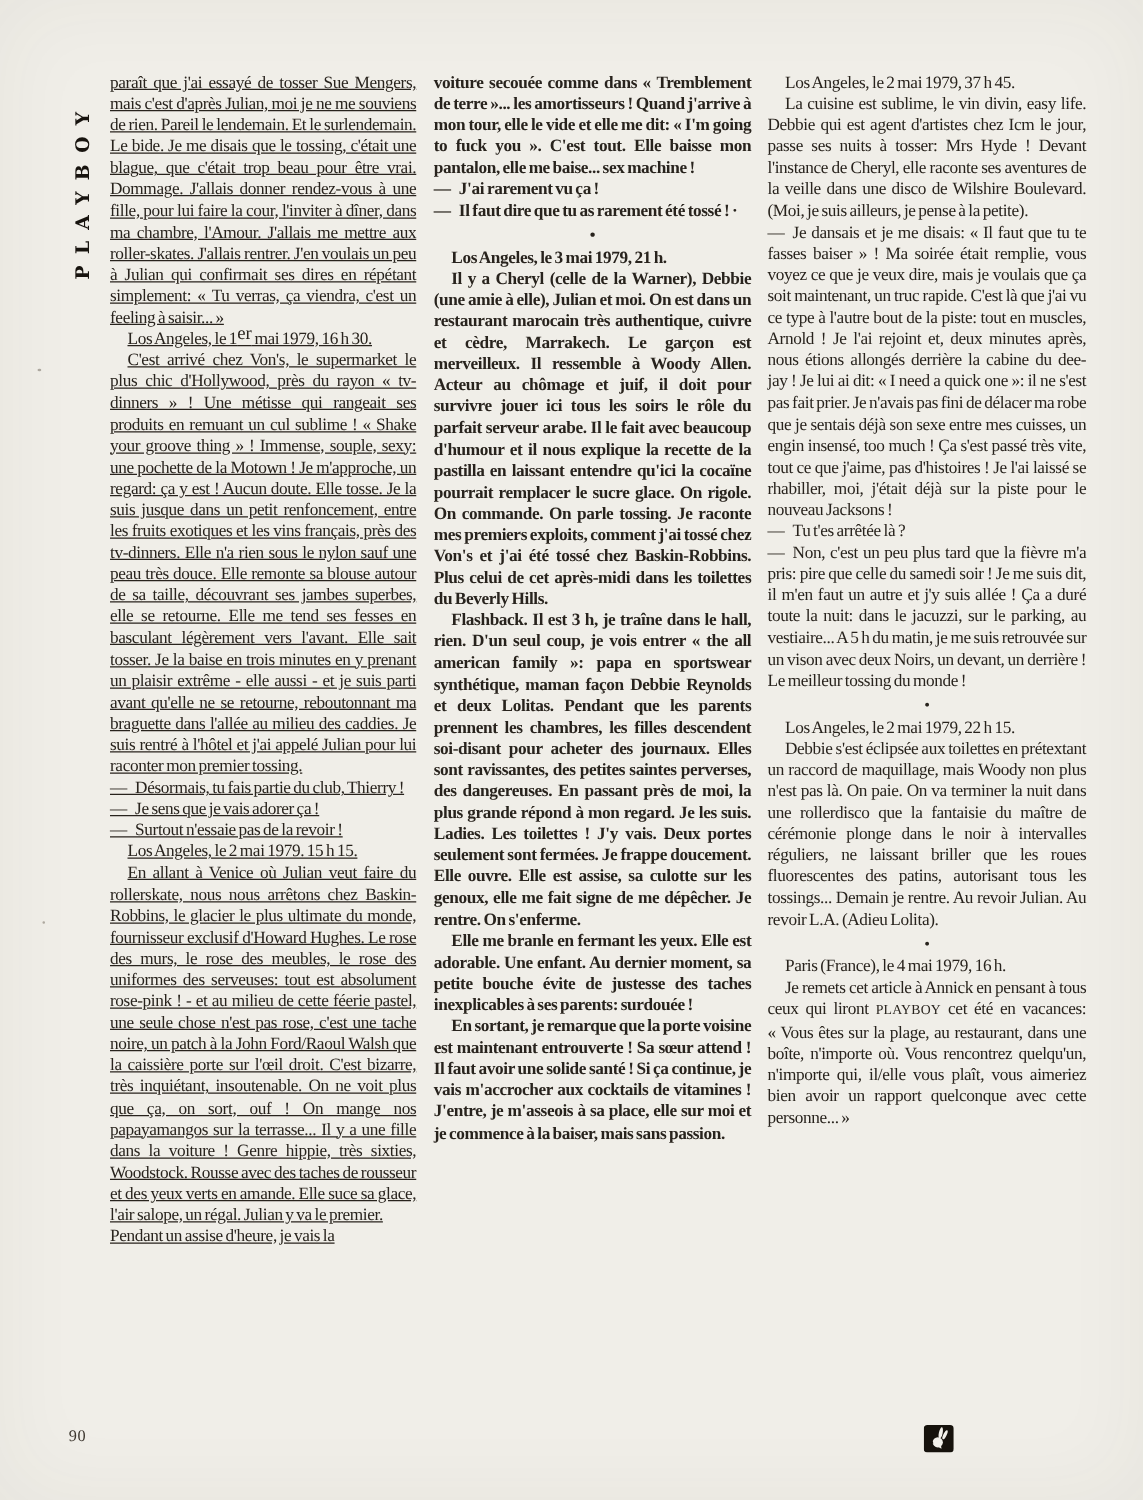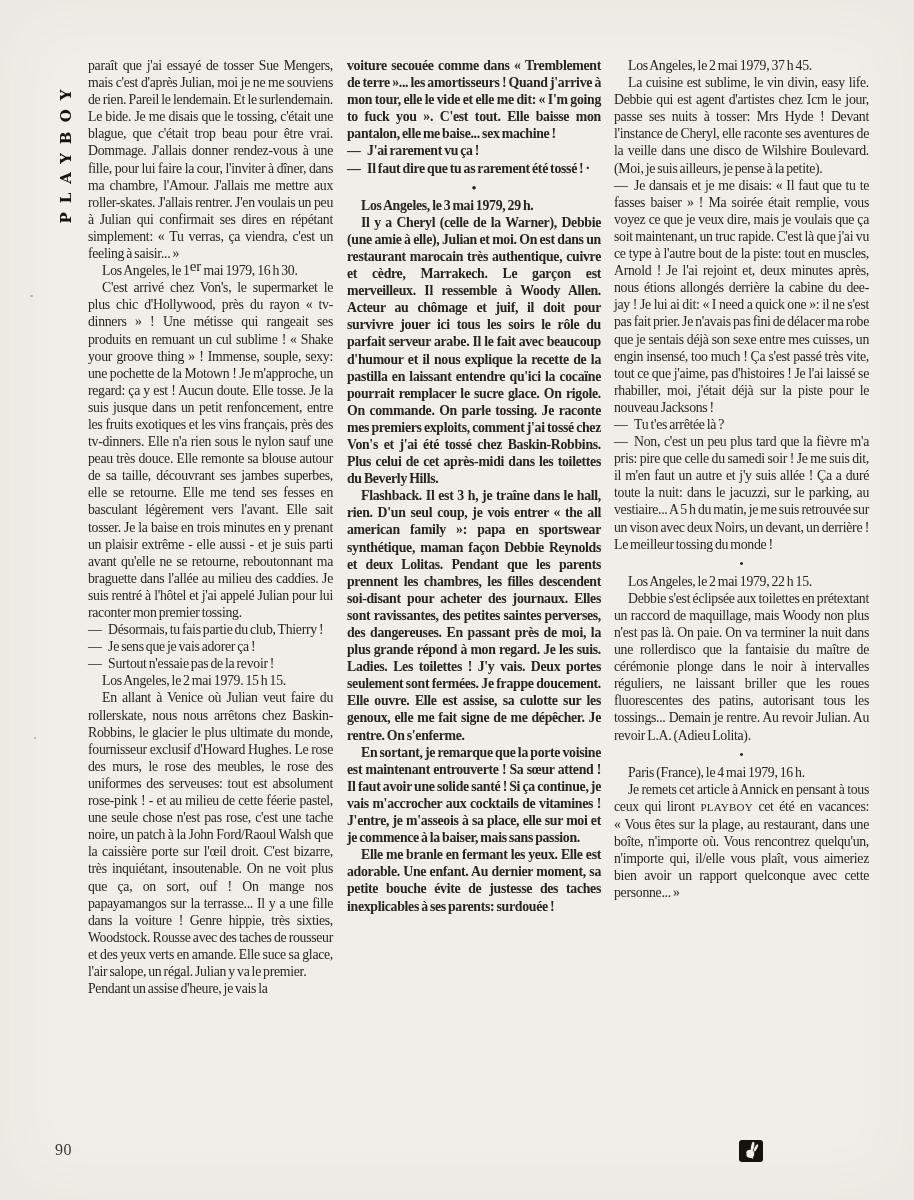--- a/index.html
+++ b/index.html
@@ -9,38 +9,38 @@
     background:#f0eee8;color:#28231d;
     box-shadow:inset 0 0 70px rgba(60,50,30,0.05);
   }
   .col{
     position:absolute;top:57px;
     font-size:13.8px;line-height:17.1px;
     text-align:justify;
     letter-spacing:-0.3px;word-spacing:-1px;
     hyphens:auto;-webkit-hyphens:auto;
   }
-  .col1{left:88px;width:245px;}
+  .col1{left:88px;width:245px;text-decoration:underline;}
   .col2{left:347px;width:254px;font-weight:bold;}
   .col3{left:614px;width:255px;}
   .para{margin:0;text-indent:14px;}
   .para.continuation,.para.dialogue{text-indent:0;}
   .para.separator{text-indent:0;text-align:center;font-size:13px;line-height:14px;margin:4px 0 2px;}
   sup{font-size:15px;line-height:0;vertical-align:4px;letter-spacing:0;}
   .smallcaps{font-size:11px;letter-spacing:0.2px;}
   .brand{
     position:absolute;left:-33px;top:142px;width:200px;height:20px;
     transform:rotate(-90deg);
     font-family:"DejaVu Serif","Liberation Serif",serif;
     font-weight:bold;font-size:15px;letter-spacing:9px;
     text-align:center;color:#17130e;white-space:nowrap;
   }
   .page-number{
     position:absolute;left:55px;top:1141px;
-    font-size:16px;color:#3c362e;letter-spacing:0.5px;
+    font-size:13px;color:#3c362e;letter-spacing:0.5px;
   }
   .bunny{position:absolute;left:739px;top:1140px;width:24px;height:22px;}
   .speck{position:absolute;background:#6b6458;border-radius:50%;opacity:.5;}
 </style>
 </head>
 <body>
 
 <div class="page">
 
   <div class="brand">PLAYBOY</div>
@@ -54,25 +54,25 @@
       <p class="para dialogue">— Surtout n'essaie pas de la revoir&nbsp;!</p>
       <p class="para body">Los Angeles, le 2 mai 1979. 15 h 15.</p>
       <p class="para body">En allant à Venice où Julian veut faire du rollerskate, nous nous arrêtons chez Baskin-Robbins, le glacier le plus ultimate du monde, fournisseur exclusif d'Howard Hughes. Le rose des murs, le rose des meubles, le rose des uniformes des serveuses: tout est absolument rose-pink&nbsp;! - et au milieu de cette féerie pastel, une seule chose n'est pas rose, c'est une tache noire, un patch à la John Ford/Raoul Walsh que la caissière porte sur l'œil droit. C'est bizarre, très inquiétant, insoutenable. On ne voit plus que ça, on sort, ouf&nbsp;! On mange nos papayamangos sur la terrasse... Il y a une fille dans la voiture&nbsp;! Genre hippie, très sixties, Woodstock. Rousse avec des taches de rousseur et des yeux verts en amande. Elle suce sa glace, l'air salope, un régal. Julian y va le premier.</p>
       <p class="para continuation">Pendant un assise d'heure, je vais la</p>
     </div>
   <div class="col col2" lang="fr">
       <p class="para continuation">voiture secouée comme dans «&nbsp;Tremblement de terre&nbsp;»... les amortisseurs&nbsp;! Quand j'arrive à mon tour, elle le vide et elle me dit: «&nbsp;I'm going to fuck you&nbsp;». C'est tout. Elle baisse mon pantalon, elle me baise... sex machine&nbsp;!</p>
       <p class="para dialogue">— J'ai rarement vu ça&nbsp;!</p>
       <p class="para dialogue">— Il faut dire que tu as rarement été tossé&nbsp;! ·</p>
       <p class="para separator">•</p>
-      <p class="para body">Los Angeles, le 3 mai 1979, 29 h.</p>
+      <p class="para body">Los Angeles, le 3 mai 1979, 21 h.</p>
       <p class="para body">Il y a Cheryl (celle de la Warner), Debbie (une amie à elle), Julian et moi. On est dans un restaurant marocain très authentique, cuivre et cèdre, Marrakech. Le garçon est merveilleux. Il ressemble à Woody Allen. Acteur au chômage et juif, il doit pour survivre jouer ici tous les soirs le rôle du parfait serveur arabe. Il le fait avec beaucoup d'humour et il nous explique la recette de la pastilla en laissant entendre qu'ici la cocaïne pourrait remplacer le sucre glace. On rigole. On commande. On parle tossing. Je raconte mes premiers exploits, comment j'ai tossé chez Von's et j'ai été tossé chez Baskin-Robbins. Plus celui de cet après-midi dans les toilettes du Beverly Hills.</p>
       <p class="para body">Flashback. Il est 3 h, je traîne dans le hall, rien. D'un seul coup, je vois entrer «&nbsp;the all american family&nbsp;»: papa en sportswear synthétique, maman façon Debbie Reynolds et deux Lolitas. Pendant que les parents prennent les chambres, les filles descendent soi-disant pour acheter des journaux. Elles sont ravissantes, des petites saintes perverses, des dangereuses. En passant près de moi, la plus grande répond à mon regard. Je les suis. Ladies. Les toilettes&nbsp;! J'y vais. Deux portes seulement sont fermées. Je frappe doucement. Elle ouvre. Elle est assise, sa culotte sur les genoux, elle me fait signe de me dépêcher. Je rentre. On s'enferme.</p>
+      <p class="para body">Elle me branle en fermant les yeux. Elle est adorable. Une enfant. Au dernier moment, sa petite bouche évite de justesse des taches inexplicables à ses parents: surdouée&nbsp;!</p>
       <p class="para body">En sortant, je remarque que la porte voisine est maintenant entrouverte&nbsp;! Sa sœur attend&nbsp;! Il faut avoir une solide santé&nbsp;! Si ça continue, je vais m'accrocher aux cocktails de vitamines&nbsp;! J'entre, je m'asseois à sa place, elle sur moi et je commence à la baiser, mais sans passion.</p>
-      <p class="para body">Elle me branle en fermant les yeux. Elle est adorable. Une enfant. Au dernier moment, sa petite bouche évite de justesse des taches inexplicables à ses parents: surdouée&nbsp;!</p>
     </div>
   <div class="col col3" lang="fr">
       <p class="para body">Los Angeles, le 2 mai 1979, 37 h 45.</p>
       <p class="para body">La cuisine est sublime, le vin divin, easy life. Debbie qui est agent d'artistes chez Icm le jour, passe ses nuits à tosser: Mrs Hyde&nbsp;! Devant l'instance de Cheryl, elle raconte ses aventures de la veille dans une disco de Wilshire Boulevard. (Moi, je suis ailleurs, je pense à la petite).</p>
       <p class="para dialogue">— Je dansais et je me disais: «&nbsp;Il faut que tu te fasses baiser&nbsp;»&nbsp;! Ma soirée était remplie, vous voyez ce que je veux dire, mais je voulais que ça soit maintenant, un truc rapide. C'est là que j'ai vu ce type à l'autre bout de la piste: tout en muscles, Arnold&nbsp;! Je l'ai rejoint et, deux minutes après, nous étions allongés derrière la cabine du dee-jay&nbsp;! Je lui ai dit: «&nbsp;I need a quick one&nbsp;»: il ne s'est pas fait prier. Je n'avais pas fini de délacer ma robe que je sentais déjà son sexe entre mes cuisses, un engin insensé, too much&nbsp;! Ça s'est passé très vite, tout ce que j'aime, pas d'histoires&nbsp;! Je l'ai laissé se rhabiller, moi, j'était déjà sur la piste pour le nouveau Jacksons&nbsp;!</p>
       <p class="para dialogue">— Tu t'es arrêtée là&nbsp;?</p>
       <p class="para dialogue">— Non, c'est un peu plus tard que la fièvre m'a pris: pire que celle du samedi soir&nbsp;! Je me suis dit, il m'en faut un autre et j'y suis allée&nbsp;! Ça a duré toute la nuit: dans le jacuzzi, sur le parking, au vestiaire... A 5 h du matin, je me suis retrouvée sur un vison avec deux Noirs, un devant, un derrière&nbsp;! Le meilleur tossing du monde&nbsp;!</p>
       <p class="para separator">•</p>
       <p class="para body">Los Angeles, le 2 mai 1979, 22 h 15.</p>
       <p class="para body">Debbie s'est éclipsée aux toilettes en prétextant un raccord de maquillage, mais Woody non plus n'est pas là. On paie. On va terminer la nuit dans une rollerdisco que la fantaisie du maître de cérémonie plonge dans le noir à intervalles réguliers, ne laissant briller que les roues fluorescentes des patins, autorisant tous les tossings... Demain je rentre. Au revoir Julian. Au revoir L.A. (Adieu Lolita).</p>

